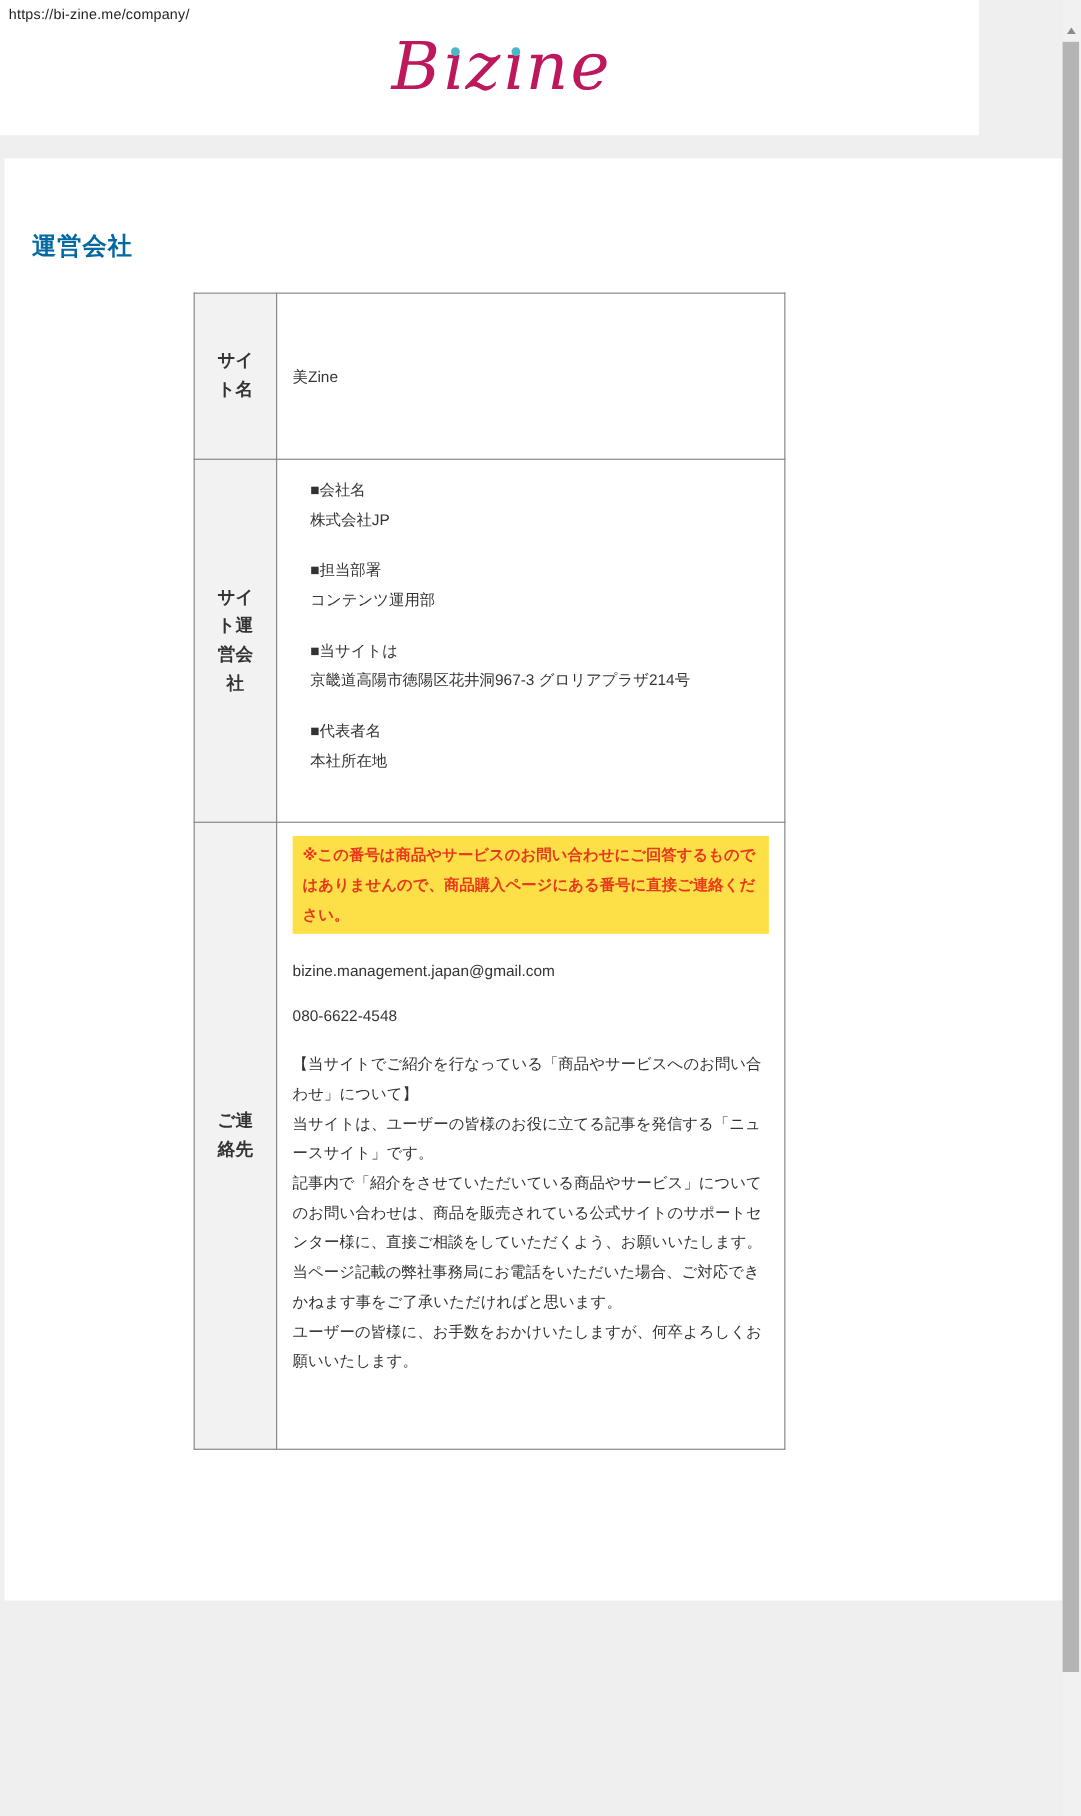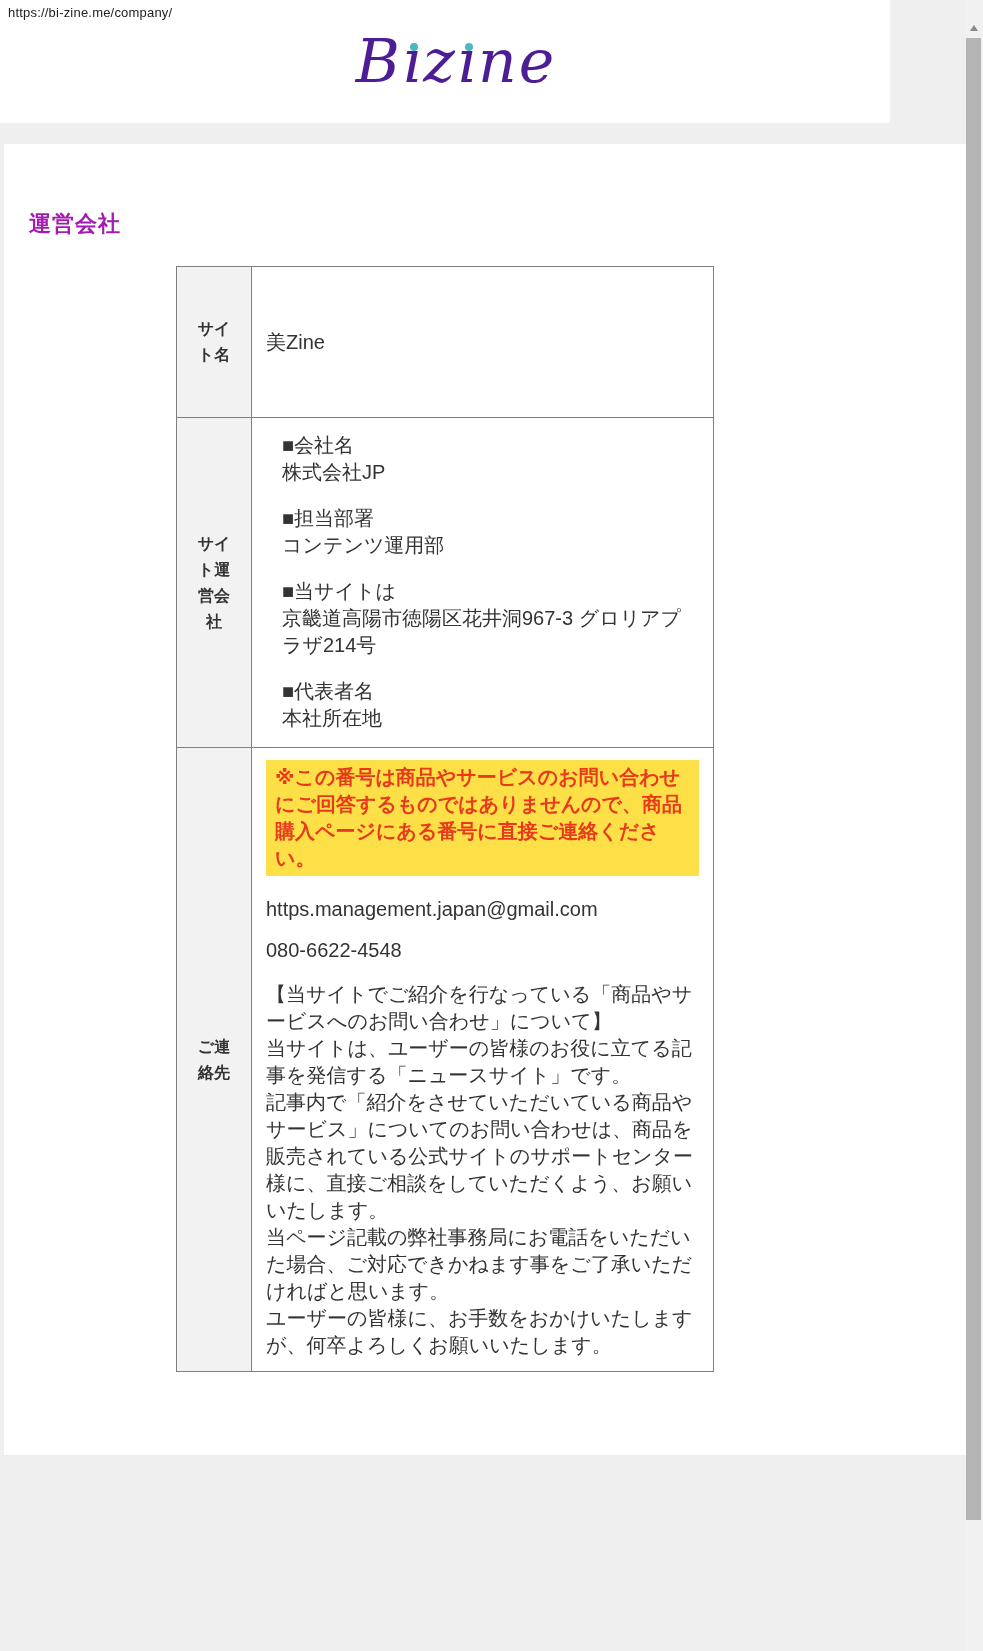--- a/index.html
+++ b/index.html
@@ -22,38 +22,38 @@
   .url-text {
     position: absolute; left: 8px; top: 5px;
     font-size: 13px; color: #222; letter-spacing: 0.2px;
   }
   .logo {
     position: absolute; left: 0; top: 26px;
     width: 912px; text-align: center;
     font-family: "DejaVu Serif", serif;
     font-style: italic; font-weight: normal;
     font-size: 60px; line-height: 70px;
-    color: #4c1d95; letter-spacing: 2px;
+    color: #be185d; letter-spacing: 2px;
   }
   .li { position: relative; }
   .ldot {
     position: absolute; left: 8px; top: 17px;
     width: 8px; height: 8px; border-radius: 50%;
     background: #4cb8c6;
   }
 
   
   .card {
     position: absolute; left: 4px; top: 144px;
     width: 962px; height: 1311px;
     background: #ffffff;
   }
   .page-title {
     position: absolute; left: 25px; top: 52px;
-    font-size: 22px; font-weight: bold; color: #a21caf;
+    font-size: 22px; font-weight: bold; color: #0369a1;
     letter-spacing: 1px; line-height: 26px;
   }
 
   
   .company-table {
     position: absolute; left: 172px; top: 122px;
     width: 538px;
     border-collapse: collapse; table-layout: fixed;
   }
   .company-table th, .company-table td {
@@ -62,21 +62,21 @@
   .company-table th {
     width: 46px;
     background: #f2f2f2;
     font-size: 16px; font-weight: bold; color: #333;
     line-height: 26px;
     padding: 0 14px;
     word-break: break-all;
     text-align: center; vertical-align: middle;
   }
   .company-table td {
-    font-size: 20px; line-height: 27px;
+    font-size: 14px; line-height: 27px;
     padding: 12px 14px;
     vertical-align: top;
     background: #ffffff;
   }
   tr.row-site td { vertical-align: middle; height: 126px; }
   tr.row-company td { height: 303px; padding-top: 14px; }
   tr.row-contact td { height: 545px; }
 
   .block { margin: 0 0 19px 0; }
   .block:last-child { margin-bottom: 0; }
@@ -156,21 +156,21 @@
             <span class="block-label">■代表者名</span>
             <span class="block-value">本社所在地</span>
           </p>
         </td>
       </tr>
 
       <tr class="row-contact">
         <th>ご連絡先</th>
         <td>
           <p class="notice">※この番号は商品やサービスのお問い合わせにご回答するものではありませんので、商品購入ページにある番号に直接ご連絡ください。</p>
-          <p class="contact-line">https.management.japan@gmail.com</p>
+          <p class="contact-line">bizine.management.japan@gmail.com</p>
           <p class="contact-line phone-line">080-6622-4548</p>
           <p class="about-text">【当サイトでご紹介を行なっている「商品やサービスへのお問い合わせ」について】
 当サイトは、ユーザーの皆様のお役に立てる記事を発信する「ニュースサイト」です。
 記事内で「紹介をさせていただいている商品やサービス」についてのお問い合わせは、商品を販売されている公式サイトのサポートセンター様に、直接ご相談をしていただくよう、お願いいたします。
 当ページ記載の弊社事務局にお電話をいただいた場合、ご対応できかねます事をご了承いただければと思います。
 ユーザーの皆様に、お手数をおかけいたしますが、何卒よろしくお願いいたします。</p>
         </td>
       </tr>
     </tbody>
   </table>

